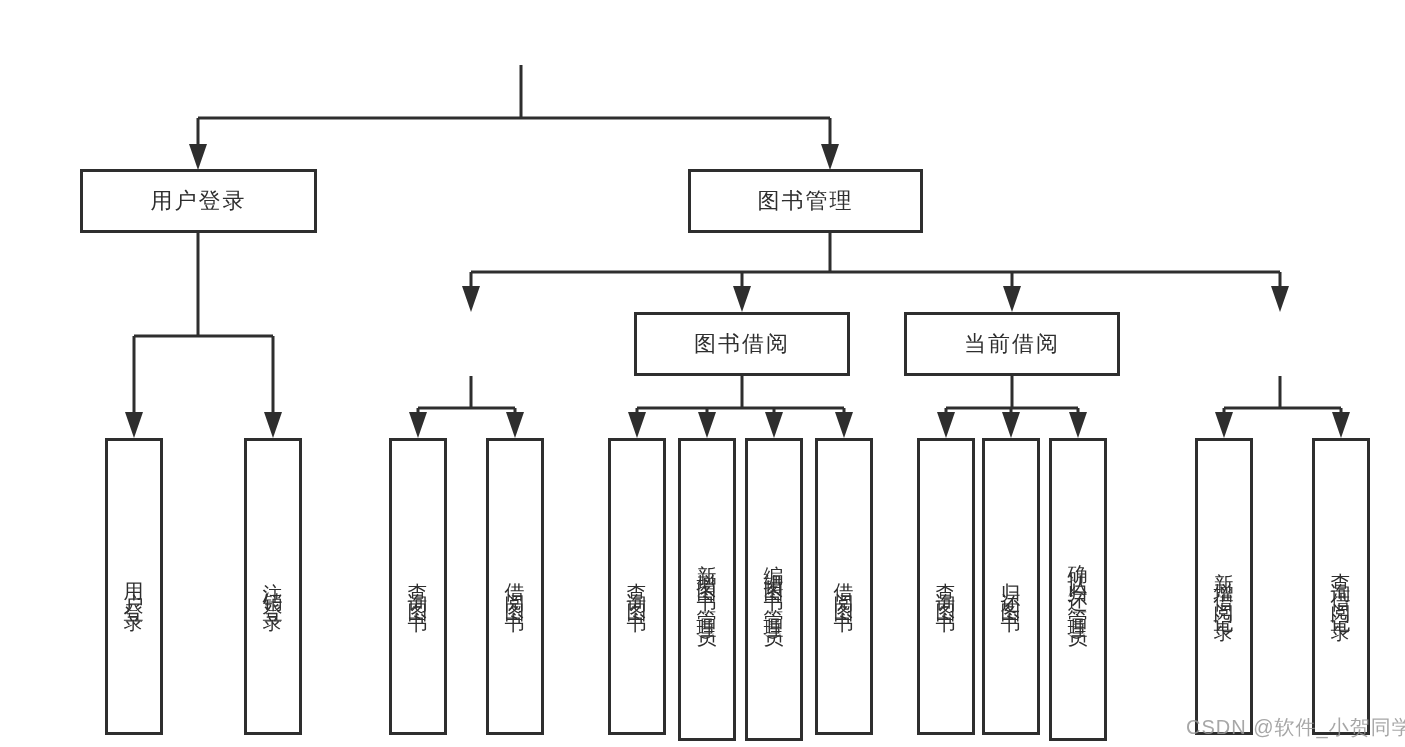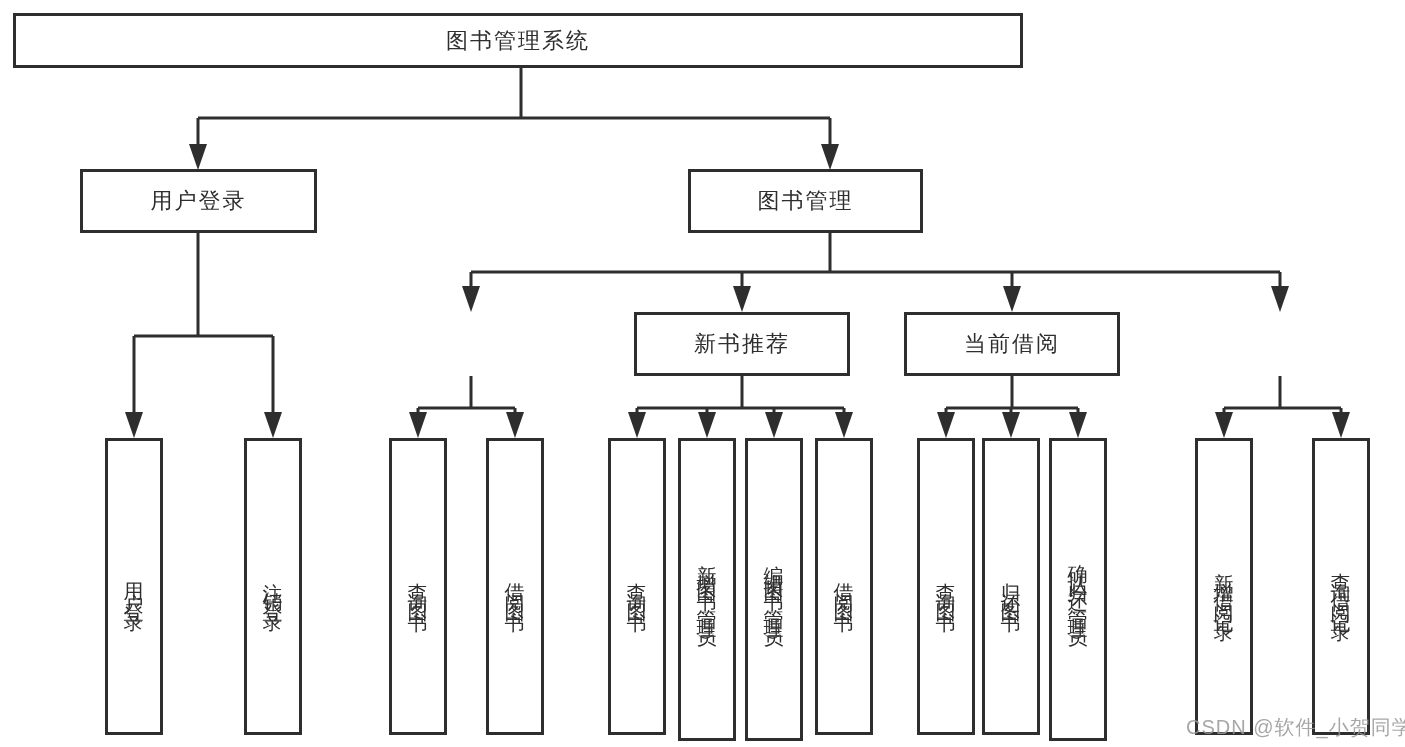--- a/index.html
+++ b/index.html
@@ -105,33 +105,30 @@
       <polygon points="765,412 783,412 774,438"></polygon>
       <polygon points="835,412 853,412 844,438"></polygon>
       <polygon points="937,412 955,412 946,438"></polygon>
       <polygon points="1002,412 1020,412 1011,438"></polygon>
       <polygon points="1069,412 1087,412 1078,438"></polygon>
       <polygon points="1215,412 1233,412 1224,438"></polygon>
       <polygon points="1332,412 1350,412 1341,438"></polygon>
     </g>
   </svg>
 
-  <div class="box hbox root">
-    <span>图书管理系统</span>
-  </div>
 
   <div class="box hbox" style="left:80px;top:169px;width:237px;height:64px">
     <span>用户登录</span>
   </div>
   <div class="box hbox" style="left:688px;top:169px;width:235px;height:64px">
     <span>图书管理</span>
   </div>
 
   <div class="box hbox" style="left:634px;top:312px;width:216px;height:64px">
-    <span>新书推荐</span>
+    <span>图书借阅</span>
   </div>
   <div class="box hbox" style="left:904px;top:312px;width:216px;height:64px">
     <span>当前借阅</span>
   </div>
 
   <div class="box leaf" style="left:105px;top:438px;height:297px">
     <span>用户登录</span>
   </div>
   <div class="box leaf" style="left:244px;top:438px;height:297px">
     <span>注销登录</span>

